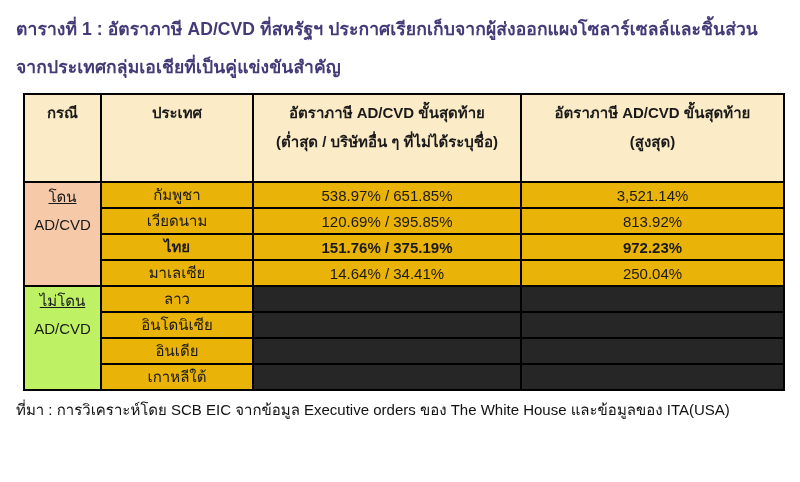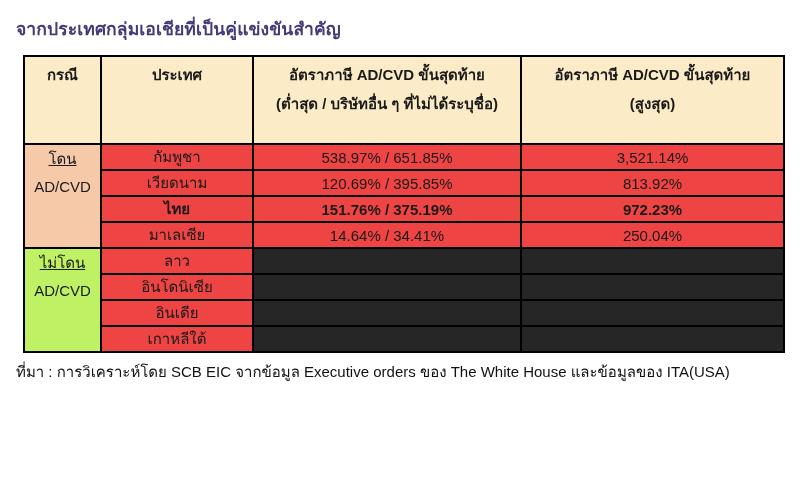--- a/index.html
+++ b/index.html
@@ -45,36 +45,37 @@
   tbody tr{height:21px;}
   td.group{
     vertical-align:top;
     padding-top:2px;
     line-height:28px;
     font-size:15px;
   }
   td.group.g1{background:#f6c9a8;}
   td.group.g2{background:#bef264;}
   td.group .ul{text-decoration:underline;}
-  td.country, td.rate{background:#ef4444;}
+  td.country, td.rate{background:#eab308;}
   tr.bold td{font-weight:bold;}
   td.redacted{background:#262626;}
 
   .source{
     margin:7px 0 0 16px;
     font-size:15px;
     color:#111111;
   }
 </style>
 </head>
 <body>
 
 <div class="page">
 
   <div class="title">
+    <div>ตารางที่ 1 : อัตราภาษี AD/CVD ที่สหรัฐฯ ประกาศเรียกเก็บจากผู้ส่งออกแผงโซลาร์เซลล์และชิ้นส่วน</div>
     <div>จากประเทศกลุ่มเอเชียที่เป็นคู่แข่งขันสำคัญ</div>
   </div>
 
   <table class="tariff">
     <colgroup>
       <col style="width:77px">
         <col style="width:152px">
         <col style="width:268px">
         <col style="width:263px">
     </colgroup>

